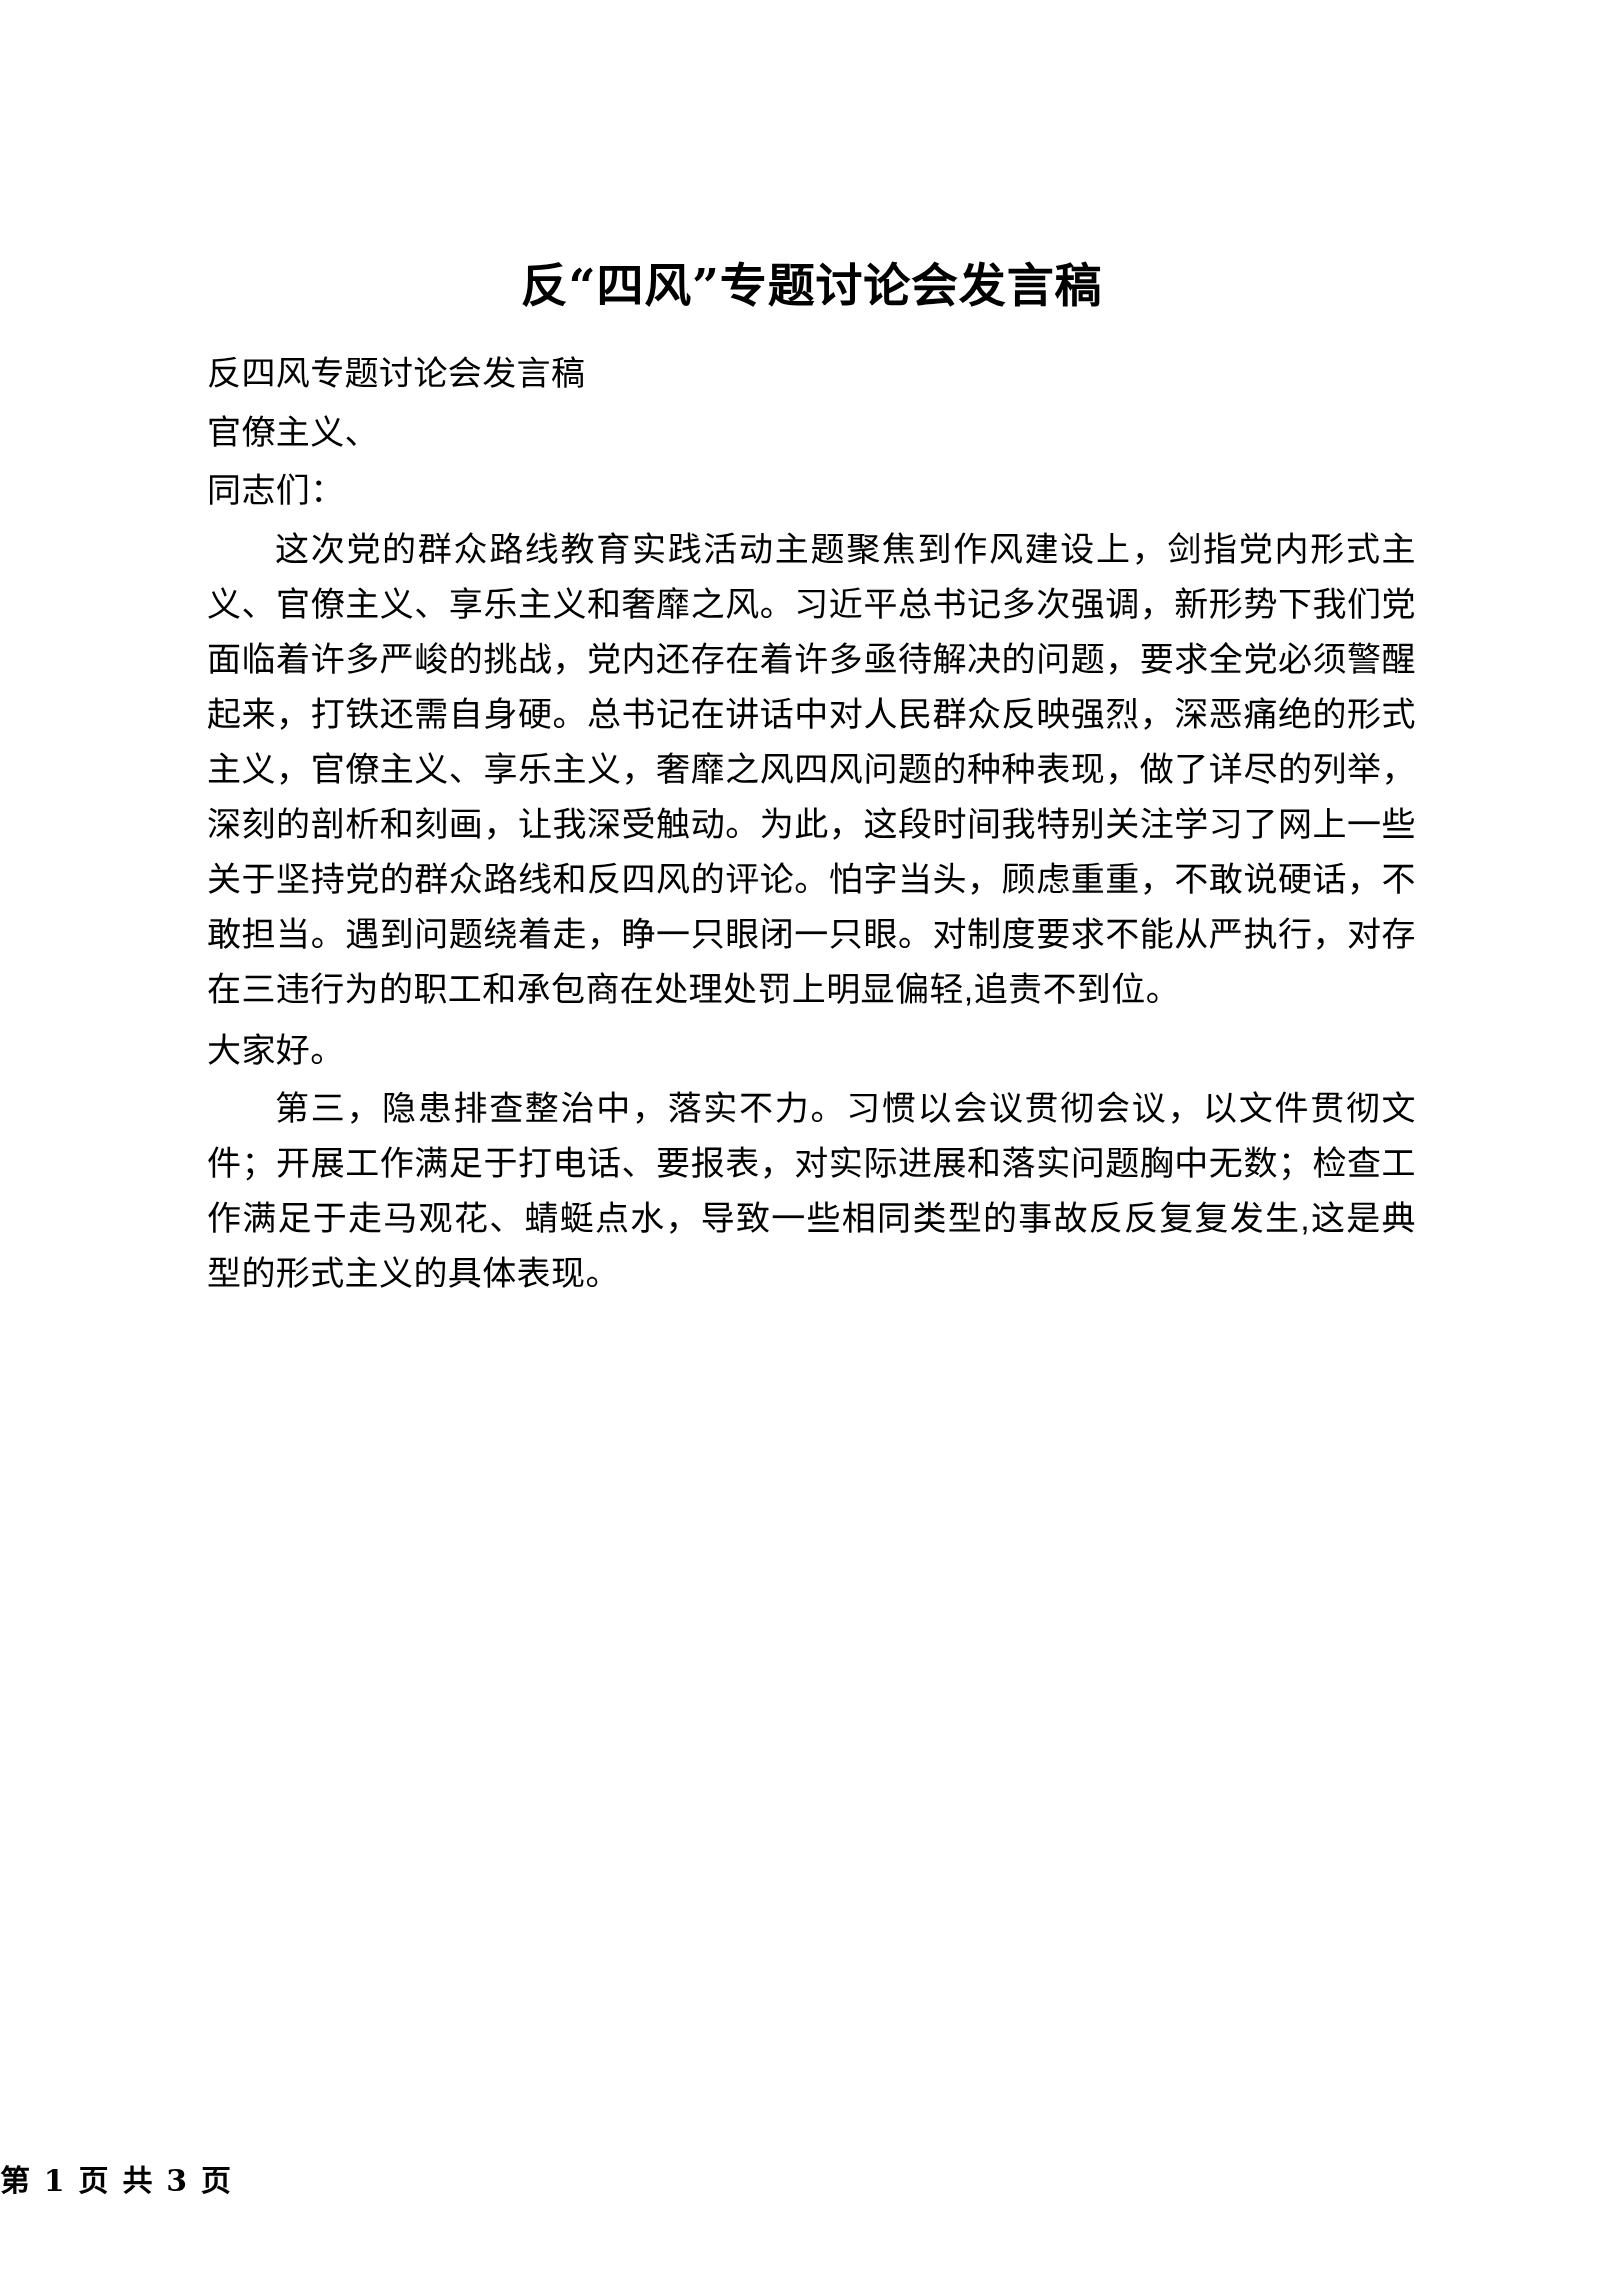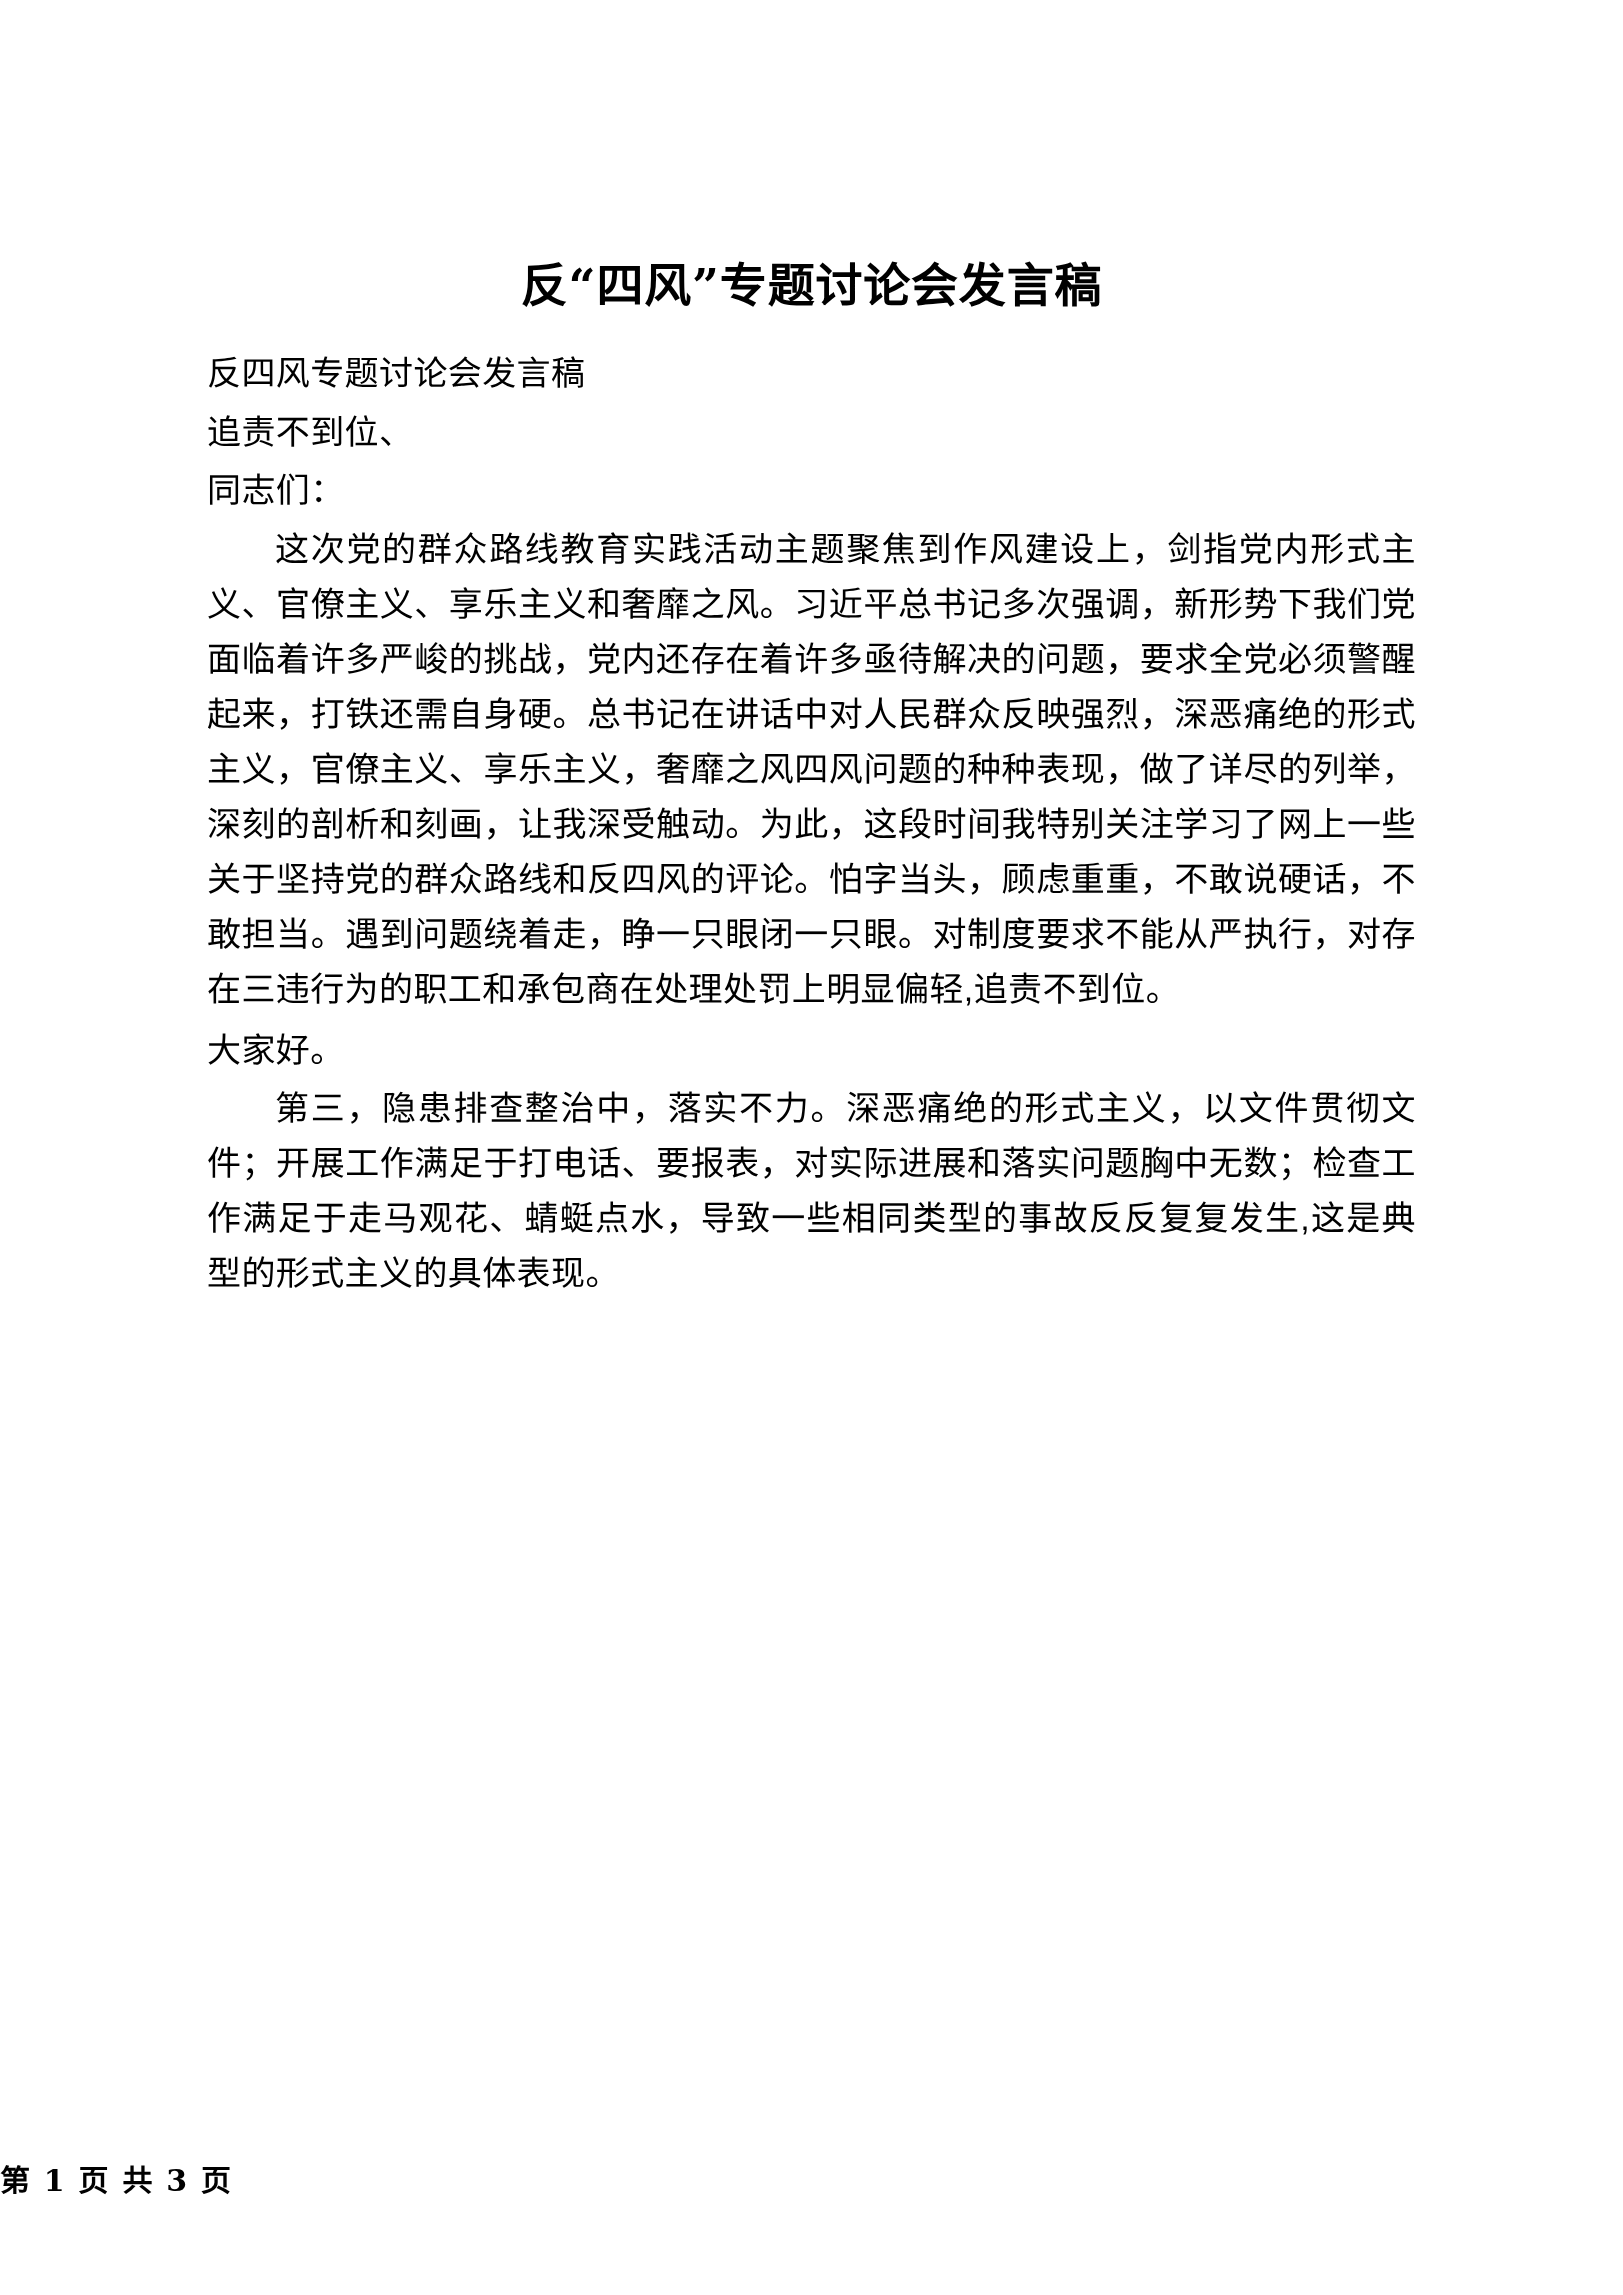--- a/index.html
+++ b/index.html
@@ -69,28 +69,28 @@
 <body>
 
 <div class="page">
 
   <div class="content">
 
     <h1 class="doc-title">反“四风”专题讨论会发言稿</h1>
 
     <p class="para tight">反四风专题讨论会发言稿</p>
 
-    <p class="para tight">追责不到位、</p>
+    <p class="para tight">官僚主义、</p>
 
     <p class="para tight">同志们：</p>
 
     <p class="para indent">这次党的群众路线教育实践活动主题聚焦到作风建设上，剑指党内形式主义、官僚主义、享乐主义和奢靡之风。习近平总书记多次强调，新形势下我们党面临着许多严峻的挑战，党内还存在着许多亟待解决的问题，要求全党必须警醒起来，打铁还需自身硬。总书记在讲话中对人民群众反映强烈，深恶痛绝的形式主义，官僚主义、享乐主义，奢靡之风四风问题的种种表现，做了详尽的列举，深刻的剖析和刻画，让我深受触动。为此，这段时间我特别关注学习了网上一些关于坚持党的群众路线和反四风的评论。怕字当头，顾虑重重，不敢说硬话，不敢担当。遇到问题绕着走，睁一只眼闭一只眼。对制度要求不能从严执行，对存在三违行为的职工和承包商在处理处罚上明显偏轻,追责不到位。</p>
 
     <p class="para tight">大家好。</p>
 
-    <p class="para indent">第三，隐患排查整治中，落实不力。深恶痛绝的形式主义，以文件贯彻文件；开展工作满足于打电话、要报表，对实际进展和落实问题胸中无数；检查工作满足于走马观花、蜻蜓点水，导致一些相同类型的事故反反复复发生,这是典型的形式主义的具体表现。</p>
+    <p class="para indent">第三，隐患排查整治中，落实不力。习惯以会议贯彻会议，以文件贯彻文件；开展工作满足于打电话、要报表，对实际进展和落实问题胸中无数；检查工作满足于走马观花、蜻蜓点水，导致一些相同类型的事故反反复复发生,这是典型的形式主义的具体表现。</p>
 
   </div>
 
   <div class="footer">第 1 页 共 3 页</div>
 
 </div>
 
 
 </body></html>

